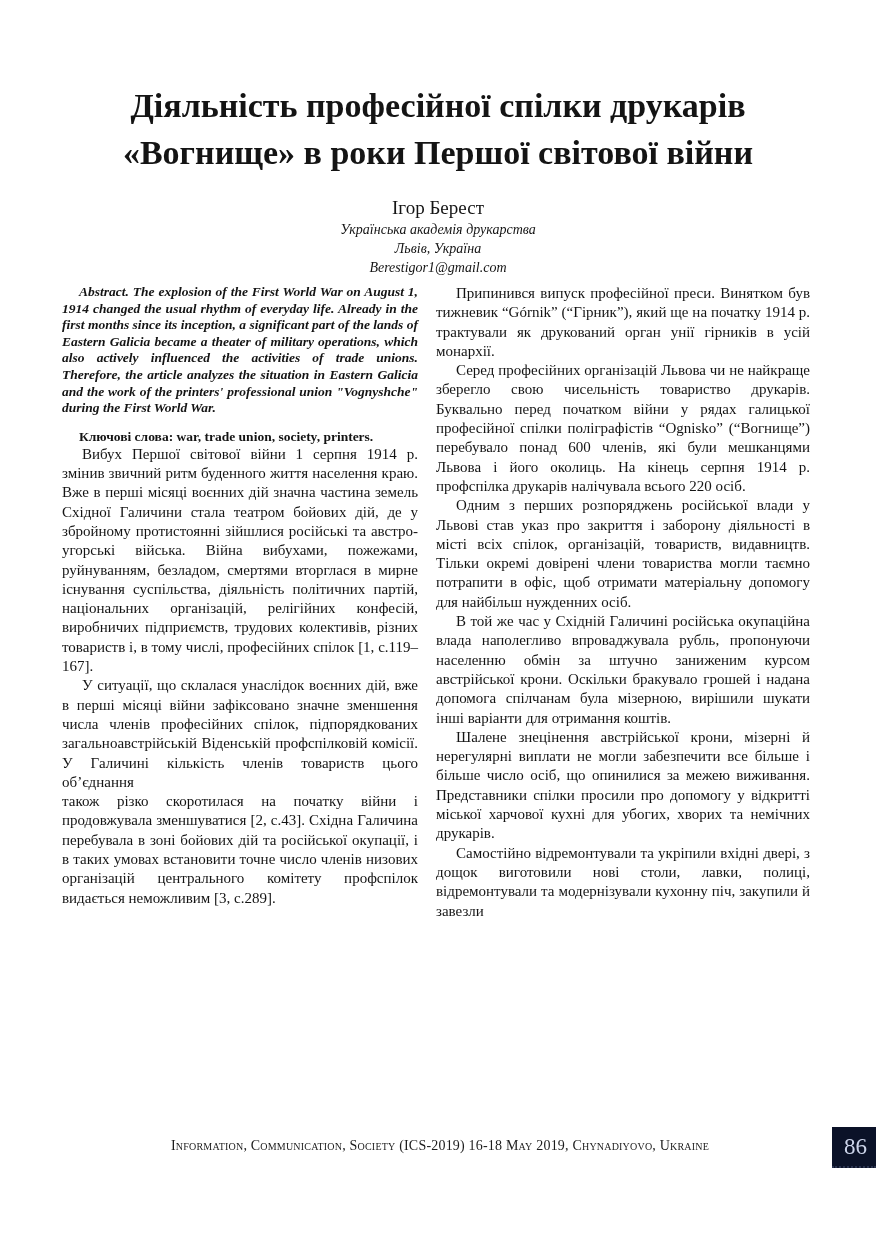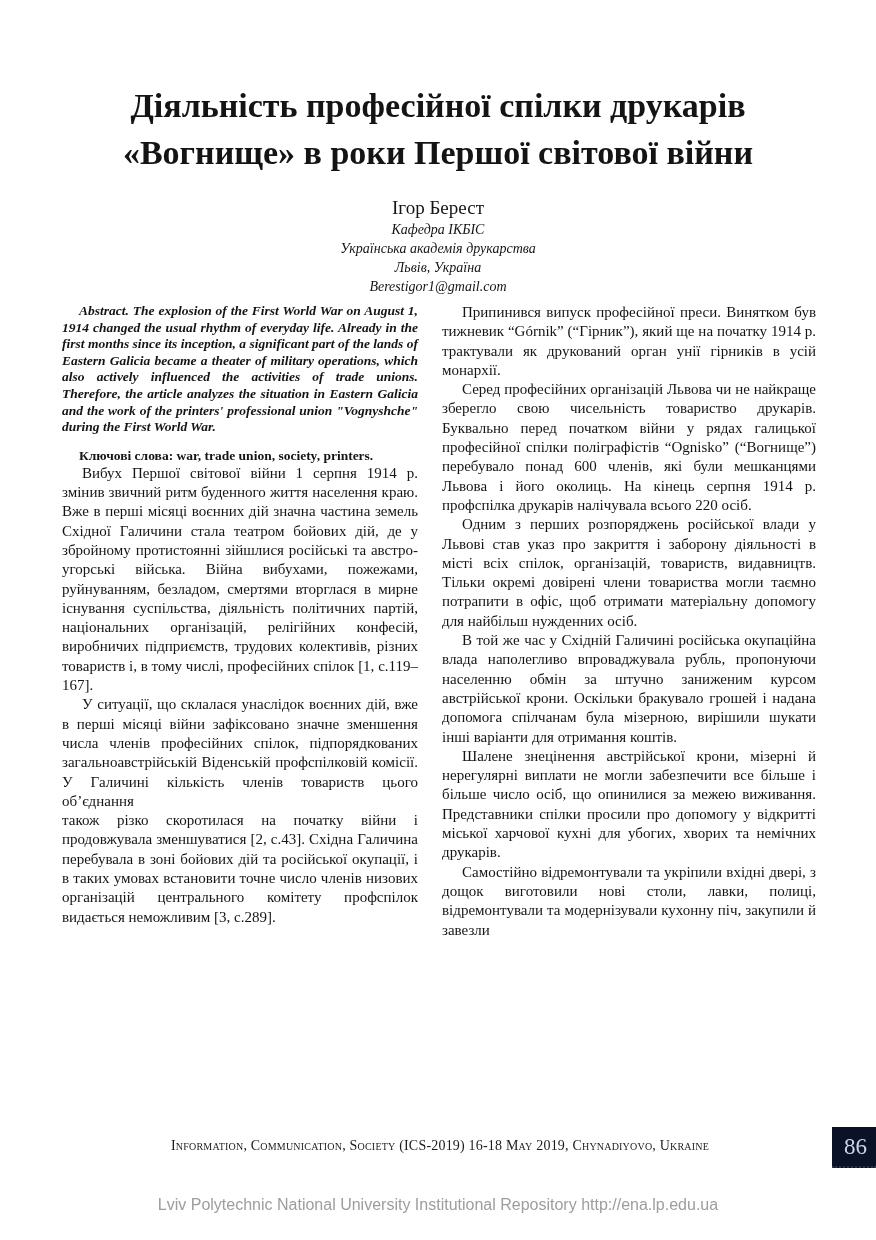--- a/index.html
+++ b/index.html
@@ -22,21 +22,21 @@
     line-height: 47px;
     font-weight: bold;
     margin: 0;
   }
   .author-block { text-align: center; margin-top: 20px; }
   .author-name { font-size: 19px; line-height: 24px; }
   .author-aff  { font-size: 14px; line-height: 19px; font-style: italic; }
   .columns {
     display: flex;
     margin: 7px 58px 0 62px;
-    gap: 24px;
+    gap: 18px;
     align-items: flex-start;
   }
   .col-left  { width: 356px; }
   .col-right { width: 374px; }
   .abstract {
     margin: 0;
     font-size: 13.5px;
     line-height: 16.6px;
     font-weight: bold;
     font-style: italic;
@@ -105,21 +105,20 @@
 
   <div class="title-block">
     <h1 class="paper-title">
       <span>Діяльність професійної спілки друкарів</span><br>
       <span>«Вогнище» в роки Першої світової війни</span>
     </h1>
   </div>
 
   <div class="author-block">
     <div class="author-name">Ігор Берест</div>
-    <div class="author-aff">Кафедра ІКБІС</div>
     <div class="author-aff">Українська академія друкарства</div>
     <div class="author-aff">Львів, Україна</div>
     <div class="author-aff">Berestigor1@gmail.com</div>
   </div>
 
   <div class="columns">
     <div class="col-left">
       <p class="abstract">Abstract. The explosion of the First World War on August 1, 1914 changed the usual rhythm of everyday life. Already in the first months since its inception, a significant part of the lands of Eastern Galicia became a theater of military operations, which also actively influenced the activities of trade unions. Therefore, the article analyzes the situation in Eastern Galicia and the work of the printers' professional union "Vognyshche" during the First World War.</p>
       <p class="keywords">Ключові слова: war, trade union, society, printers.</p>
       <div class="body-paras">
@@ -139,15 +138,14 @@
         </div>
     </div>
   </div>
 
   <div class="footer-conference">Information, Communication, Society (ICS-2019) 16-18 May 2019, Chynadiyovo, Ukraine</div>
 
   <div class="page-number-box">
     <span>86</span>
   </div>
 
-  <div class="footer-repository">Lviv Polytechnic National University Institutional Repository http://ena.lp.edu.ua</div>
 
 </div>
 
 </body></html>

